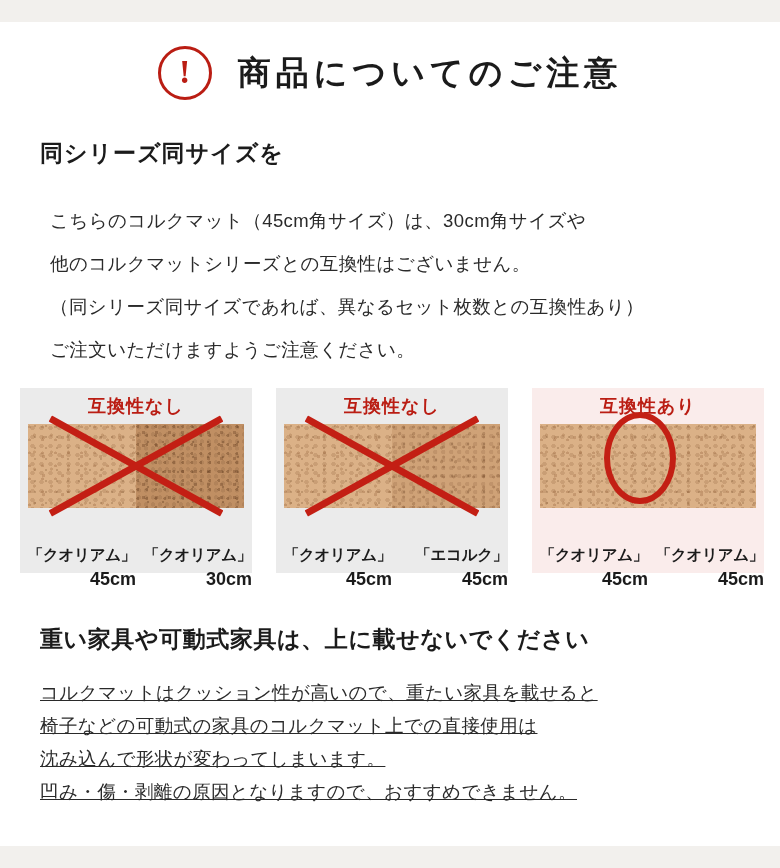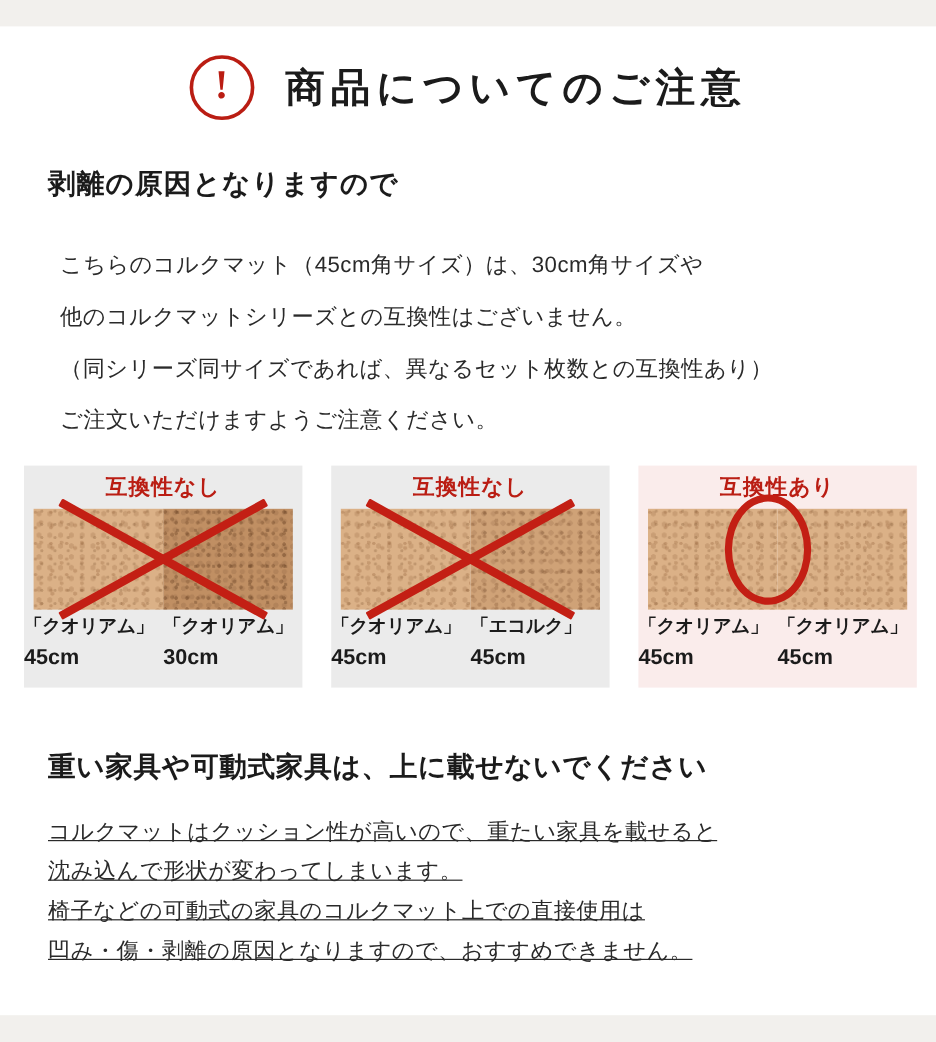--- a/index.html
+++ b/index.html
@@ -213,26 +213,27 @@
   .diag-caption {
     position: absolute;
     top: 122px;
     left: 0;
     width: 232px;
     height: 56px;
     display: flex;
   }
   .cap {
     width: 116px;
-    text-align: left;
+    text-align: right;
     font-size: 15.5px;
     font-weight: bold;
     color: #1b1b1b;
     line-height: 25px;
     letter-spacing: -0.3px;
+    margin-top: 32px;
   }
   .cap .size { font-size: 18px; letter-spacing: 0px; }
 
   
   .sec2-heading {
     position: absolute;
     top: 624px;
     left: 40px;
     font-size: 23px;
     font-weight: bold;
@@ -260,21 +261,21 @@
   <div class="top-strip"></div>
   <div class="bottom-strip"></div>
 
   <div class="header">
     <div class="excl-icon">
       <span>!</span>
     </div>
     <div class="header-title">商品についてのご注意</div>
   </div>
 
-  <div class="sec1-heading">剥離の原因となりますので</div>
+  <div class="sec1-heading">同シリーズ同サイズを</div>
   <div class="sec1-body">
     <p>こちらのコルクマット（45cm角サイズ）は、30cm角サイズや</p>
     <p>他のコルクマットシリーズとの互換性はございません。</p>
     <p>（同シリーズ同サイズであれば、異なるセット枚数との互換性あり）</p>
     <p>ご注文いただけますようご注意ください。</p>
   </div>
 
   <div class="diagrams">
 
     <div class="diagram d1">
@@ -341,18 +342,18 @@
           <div class="size">45cm</div>
         </div>
       </div>
     </div>
 
   </div>
 
   <div class="sec2-heading">重い家具や可動式家具は、上に載せないでください</div>
   <div class="sec2-body">
     <p>コルクマットはクッション性が高いので、重たい家具を載せると</p>
+    <p>椅子などの可動式の家具のコルクマット上での直接使用は</p>
     <p>沈み込んで形状が変わってしまいます。</p>
-    <p>椅子などの可動式の家具のコルクマット上での直接使用は</p>
     <p>凹み・傷・剥離の原因となりますので、おすすめできません。</p>
   </div>
 
 </div>
 
 </body></html>

